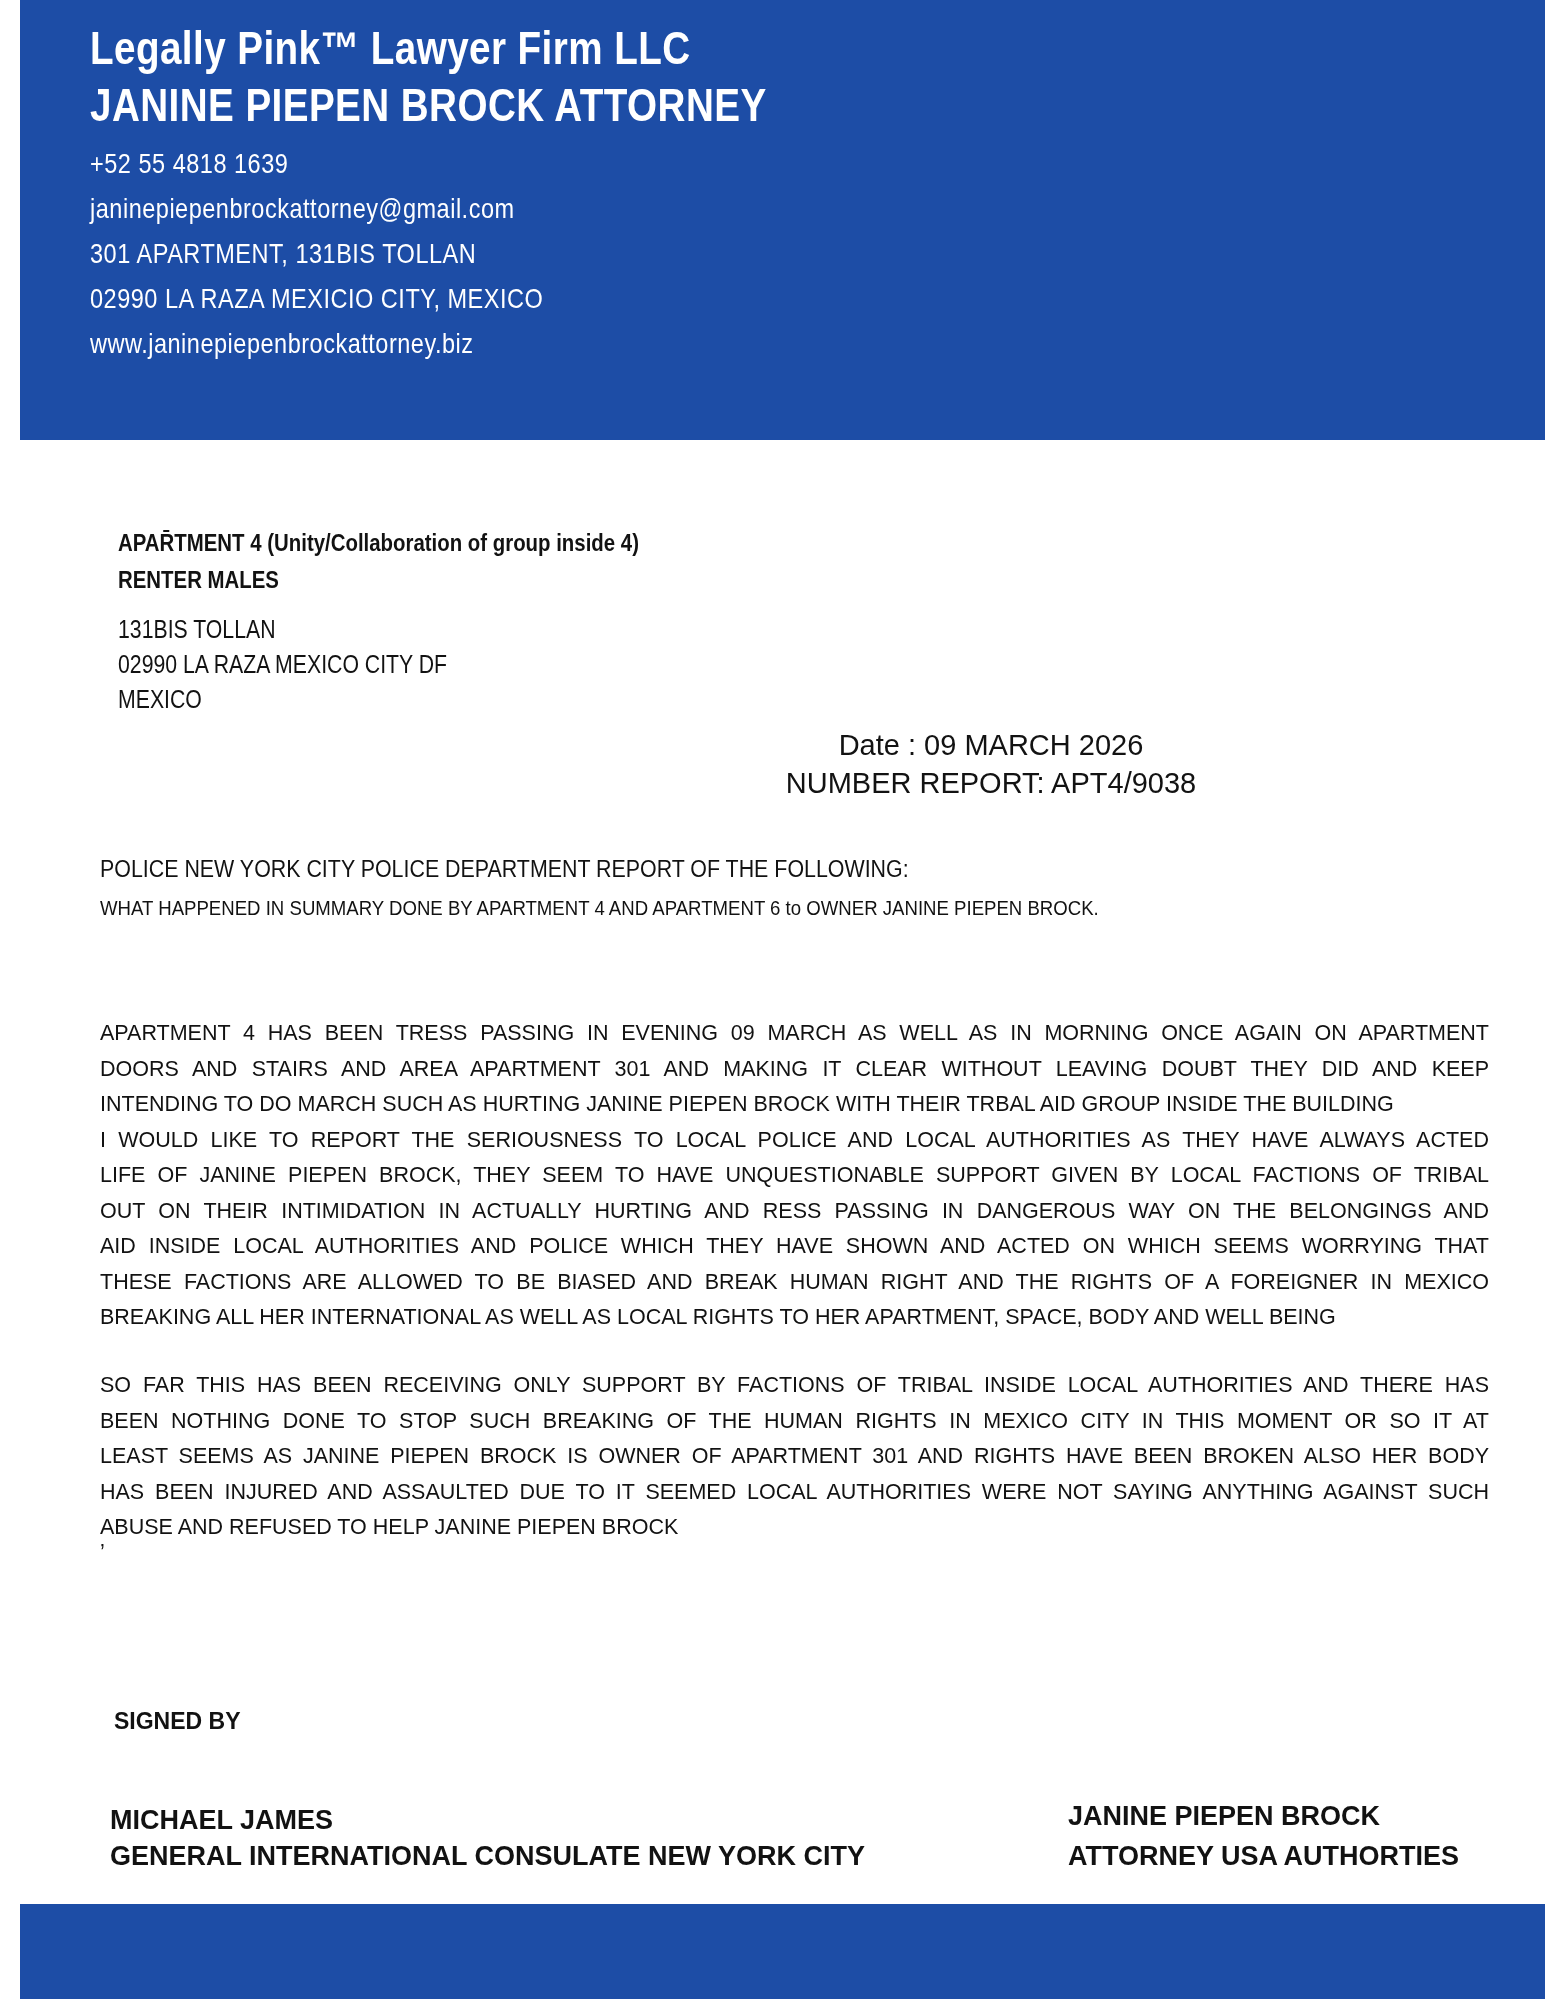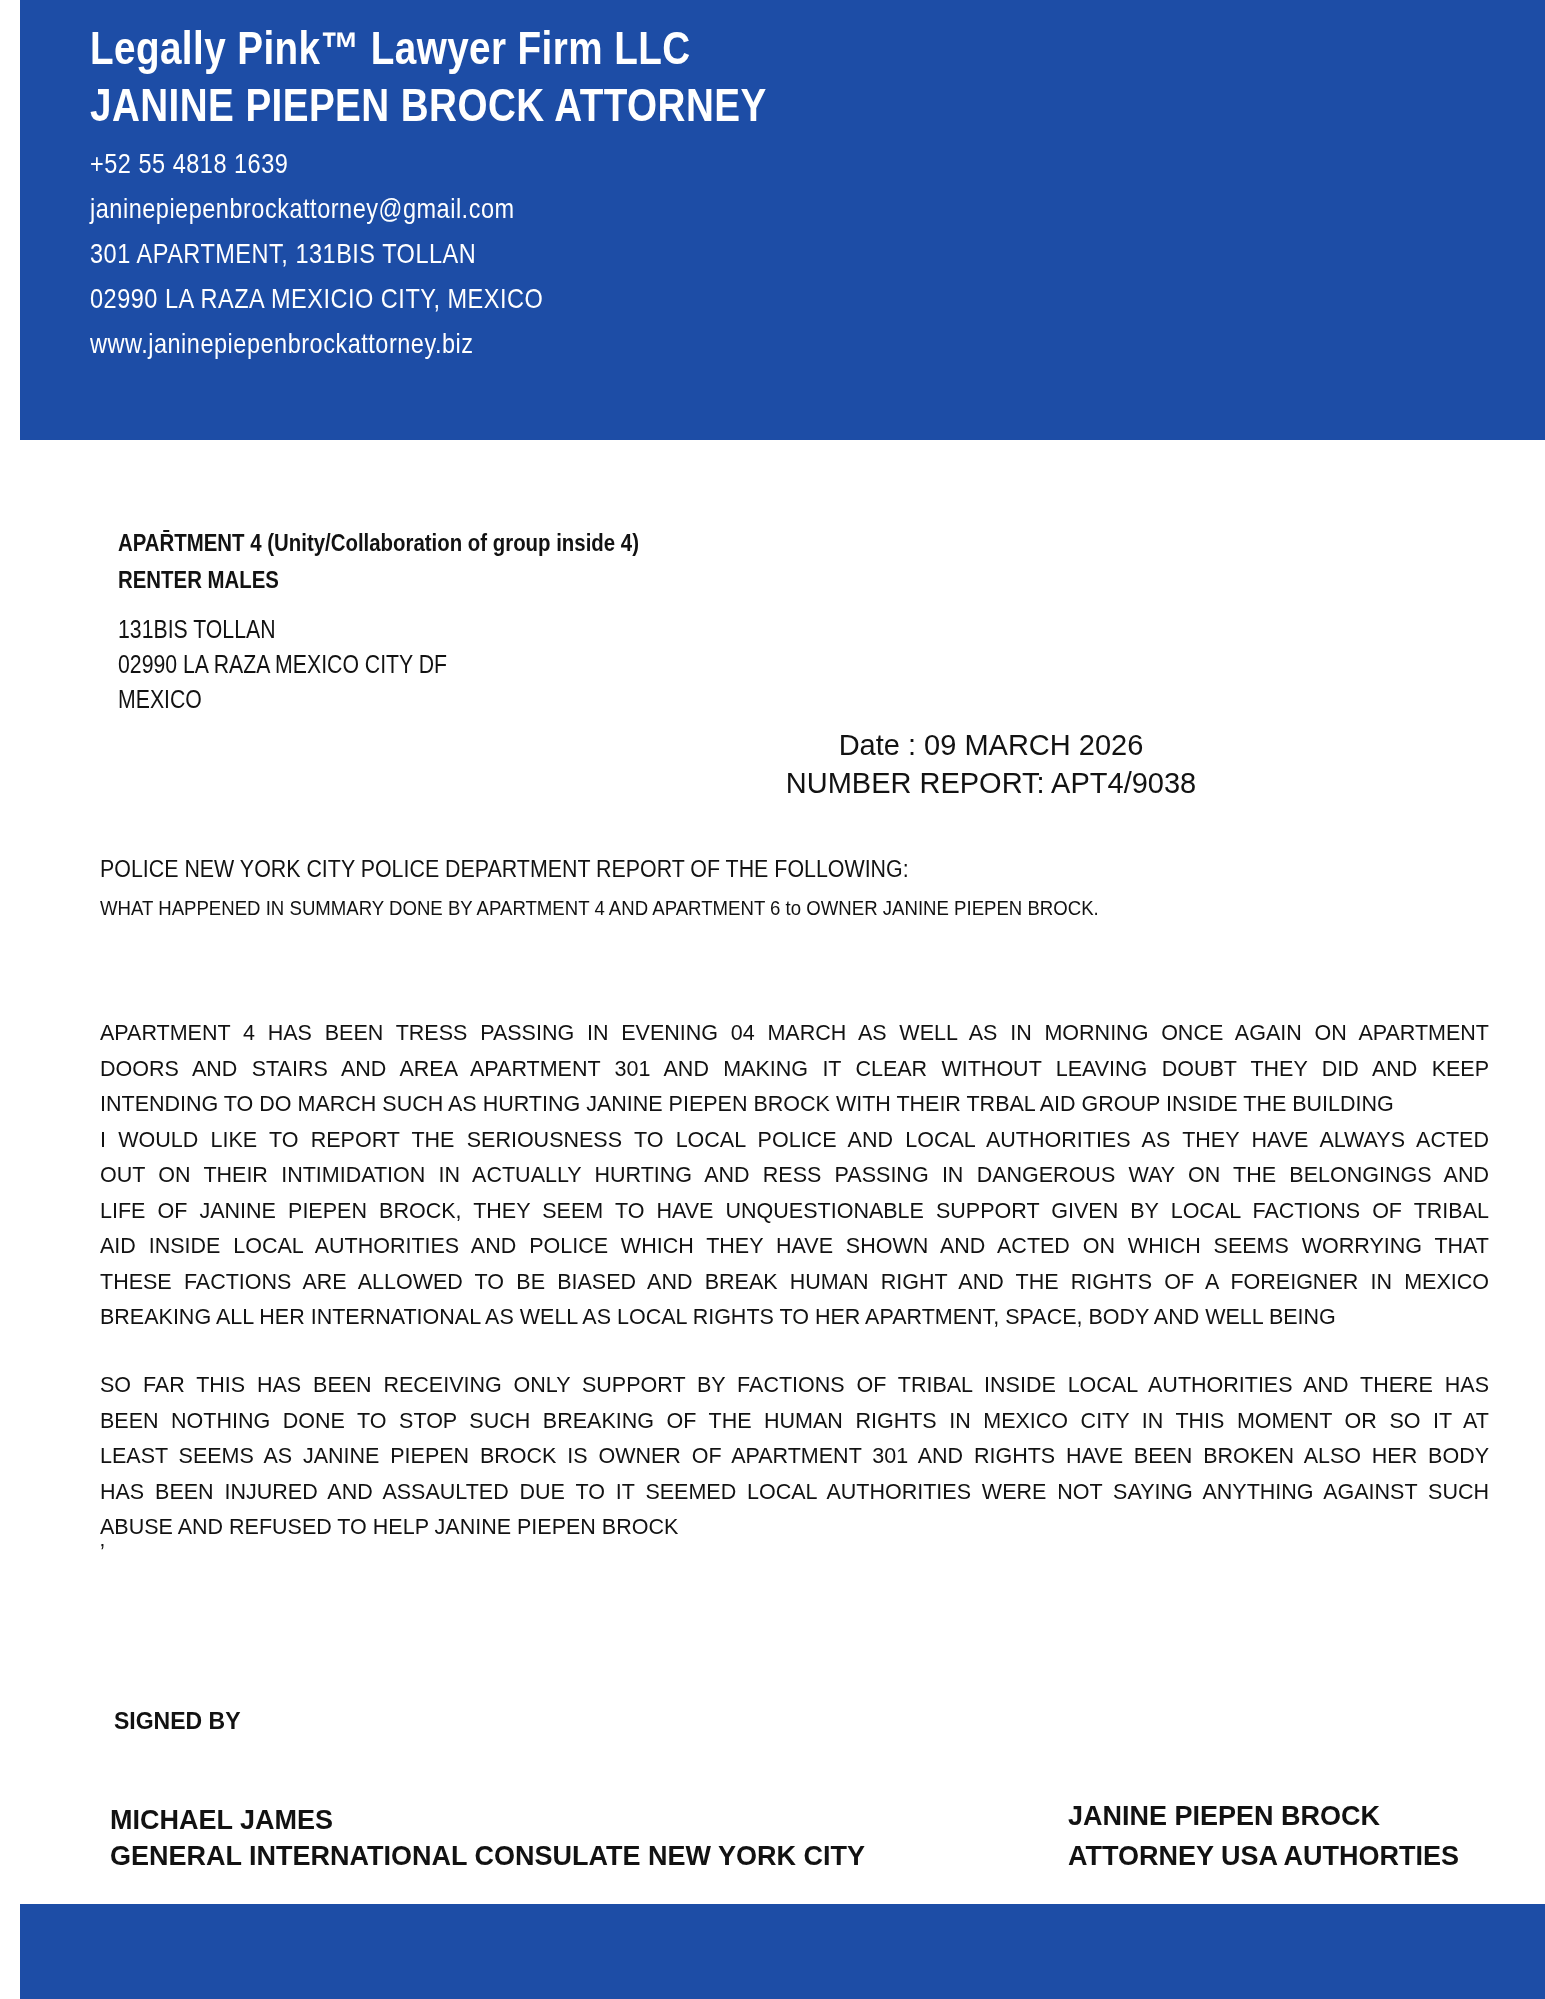--- a/index.html
+++ b/index.html
@@ -78,26 +78,26 @@
 
   <div class="meta-block">
     <div>Date  : 09 MARCH 2026</div>
     <div>NUMBER REPORT: APT4/9038</div>
   </div>
 
   <div class="subject-1">POLICE NEW YORK CITY POLICE DEPARTMENT REPORT OF THE FOLLOWING:</div>
   <div class="subject-2">WHAT HAPPENED IN SUMMARY DONE BY APARTMENT 4 AND APARTMENT 6 to OWNER JANINE PIEPEN BROCK.</div>
 
   <div class="bodytext p1">
-    <div class="jline">APARTMENT 4 HAS BEEN TRESS PASSING IN EVENING 04 MARCH AS WELL AS IN MORNING ONCE AGAIN ON APARTMENT</div>
+    <div class="jline">APARTMENT 4 HAS BEEN TRESS PASSING IN EVENING 09 MARCH AS WELL AS IN MORNING ONCE AGAIN ON APARTMENT</div>
     <div class="jline">DOORS AND STAIRS AND AREA APARTMENT 301 AND MAKING IT CLEAR WITHOUT LEAVING DOUBT THEY DID AND KEEP</div>
     <div class="jlast">INTENDING TO DO MARCH SUCH AS HURTING JANINE PIEPEN BROCK WITH THEIR TRBAL AID GROUP INSIDE THE BUILDING</div>
     <div class="jline">I WOULD LIKE TO REPORT THE SERIOUSNESS TO LOCAL POLICE AND LOCAL AUTHORITIES AS THEY HAVE ALWAYS ACTED</div>
+    <div class="jline">LIFE OF JANINE PIEPEN BROCK, THEY SEEM TO HAVE UNQUESTIONABLE SUPPORT GIVEN BY LOCAL FACTIONS OF TRIBAL</div>
     <div class="jline">OUT ON THEIR INTIMIDATION IN ACTUALLY HURTING AND RESS PASSING IN DANGEROUS WAY ON THE BELONGINGS AND</div>
-    <div class="jline">LIFE OF JANINE PIEPEN BROCK, THEY SEEM TO HAVE UNQUESTIONABLE SUPPORT GIVEN BY LOCAL FACTIONS OF TRIBAL</div>
     <div class="jline">AID INSIDE LOCAL AUTHORITIES AND POLICE WHICH THEY HAVE SHOWN AND ACTED ON WHICH SEEMS WORRYING THAT</div>
     <div class="jline">THESE FACTIONS ARE ALLOWED TO BE BIASED AND BREAK HUMAN RIGHT AND THE RIGHTS OF A FOREIGNER IN MEXICO</div>
     <div class="jlast">BREAKING ALL HER INTERNATIONAL AS WELL AS LOCAL RIGHTS TO HER APARTMENT, SPACE, BODY AND WELL BEING</div>
   </div>
 
   <div class="bodytext p2">
     <div class="jline">SO FAR THIS HAS BEEN RECEIVING ONLY SUPPORT BY FACTIONS OF TRIBAL INSIDE LOCAL AUTHORITIES AND THERE HAS</div>
     <div class="jline">BEEN NOTHING DONE TO STOP SUCH BREAKING OF THE HUMAN RIGHTS IN MEXICO CITY IN THIS MOMENT OR SO IT AT</div>
     <div class="jline">LEAST SEEMS AS JANINE PIEPEN BROCK IS OWNER OF APARTMENT 301 AND RIGHTS HAVE BEEN BROKEN ALSO HER BODY</div>
     <div class="jline">HAS BEEN INJURED AND ASSAULTED DUE TO IT SEEMED LOCAL AUTHORITIES WERE NOT SAYING ANYTHING AGAINST SUCH</div>

